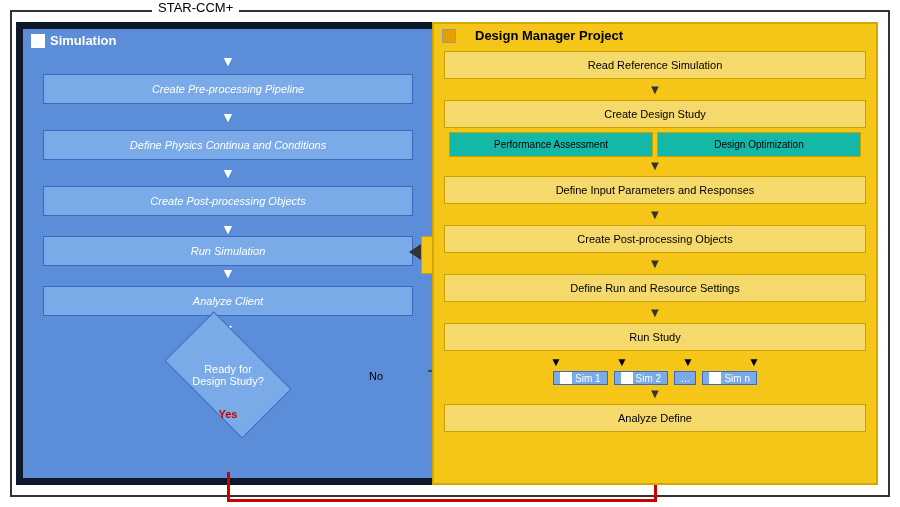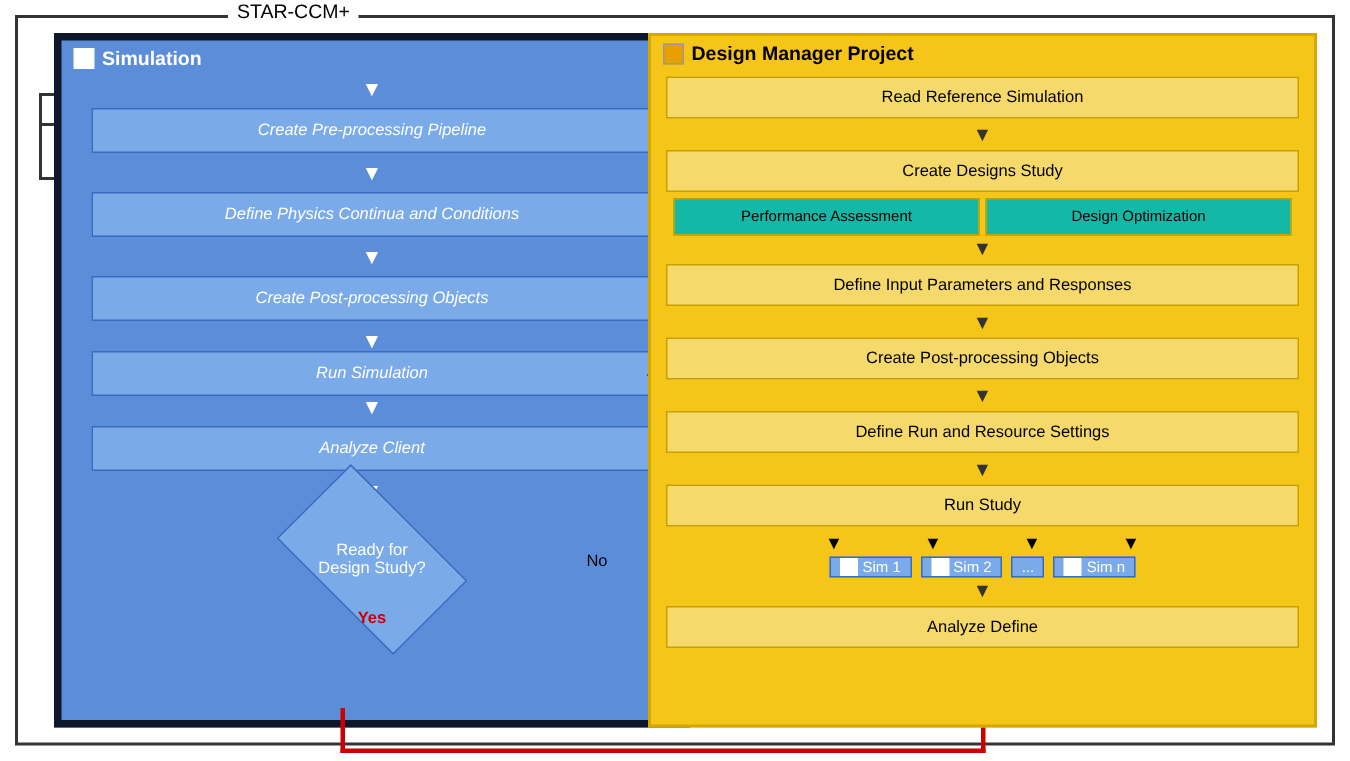--- a/index.html
+++ b/index.html
@@ -53,25 +53,25 @@
     }
     .cad-client-body {
       padding: 6px 4px;
       font-size: 10px;
     }
 
     
     .sim-panel {
       position: absolute;
       top: 10px;
-      left: 24px;
+      left: 4px;
       width: 424px;
       bottom: 10px;
       background: #5b8dd9;
-      border: 5px solid #0f172a;
+      border: 7px solid #0f172a;
     }
 
     .sim-panel-title {
       color: #fff;
       font-weight: bold;
       font-size: 13px;
       padding: 4px 8px;
       display: flex;
       align-items: center;
       gap: 5px;
@@ -143,21 +143,21 @@
       background: #f5c518;
       border: 2px solid #d4a800;
     }
 
     .dm-panel-title {
       font-weight: bold;
       font-size: 13px;
       padding: 4px 8px;
       display: flex;
       align-items: center;
-      gap: 5px;
+      gap: 19px;
       color: #000;
     }
 
     .dm-icon {
       width: 14px;
       height: 14px;
       background: #e8a000;
       border: 1px solid #999;
       display: inline-block;
     }
@@ -373,21 +373,21 @@
       <span class="dm-icon"></span>
       <span>Design Manager Project</span>
     </div>
 
     <div class="dm-box">
       <span>Read Reference Simulation</span>
     </div>
     <div class="dm-arrow-down">▼</div>
 
     <div class="dm-box">
-      <span>Create Designs Study</span>
+      <span>Create Design Study</span>
     </div>
 
     <div class="branch-row">
       <div class="branch-box">
         <span>Performance Assessment</span>
       </div>
       <div class="branch-box">
         <span>Design Optimization</span>
       </div>
     </div>

